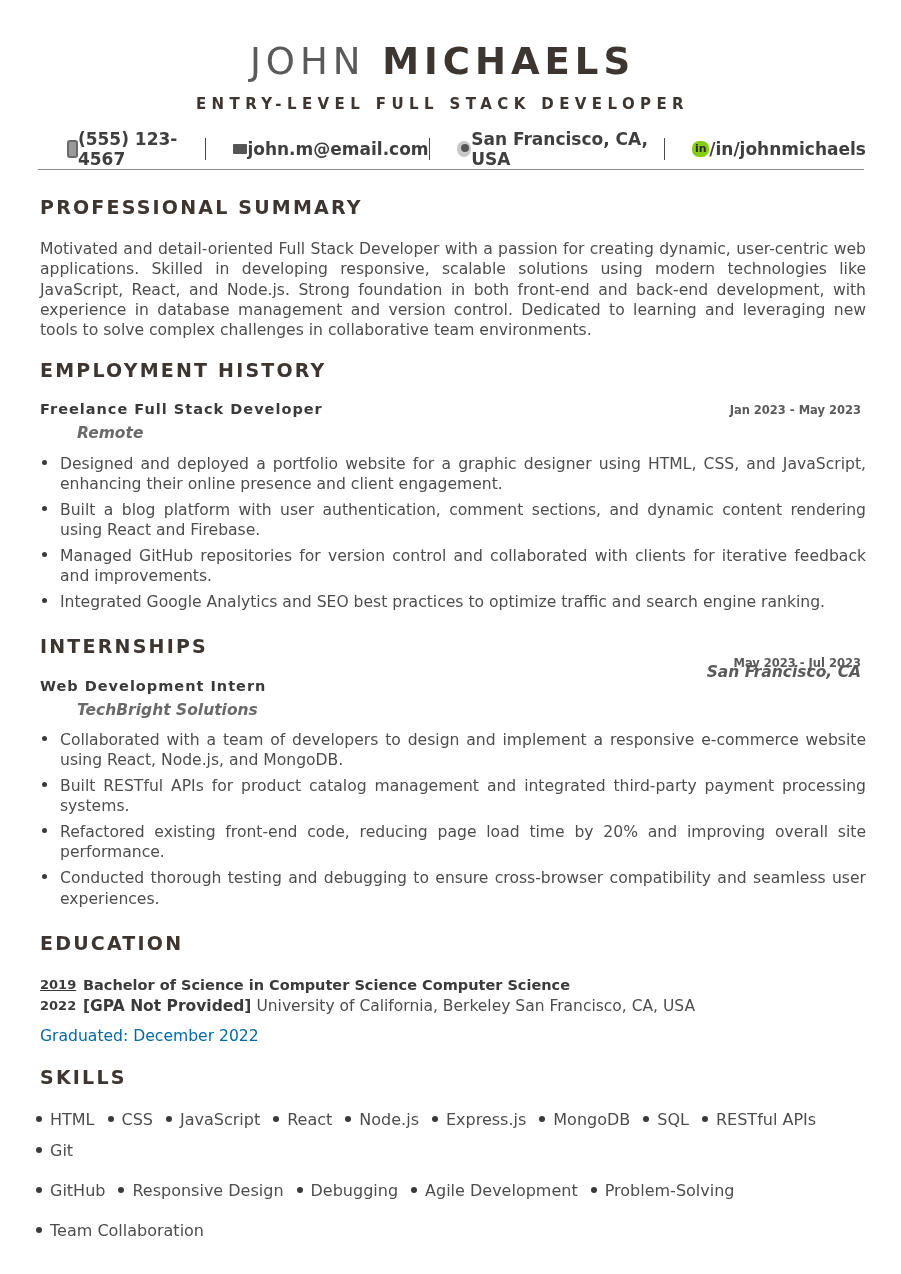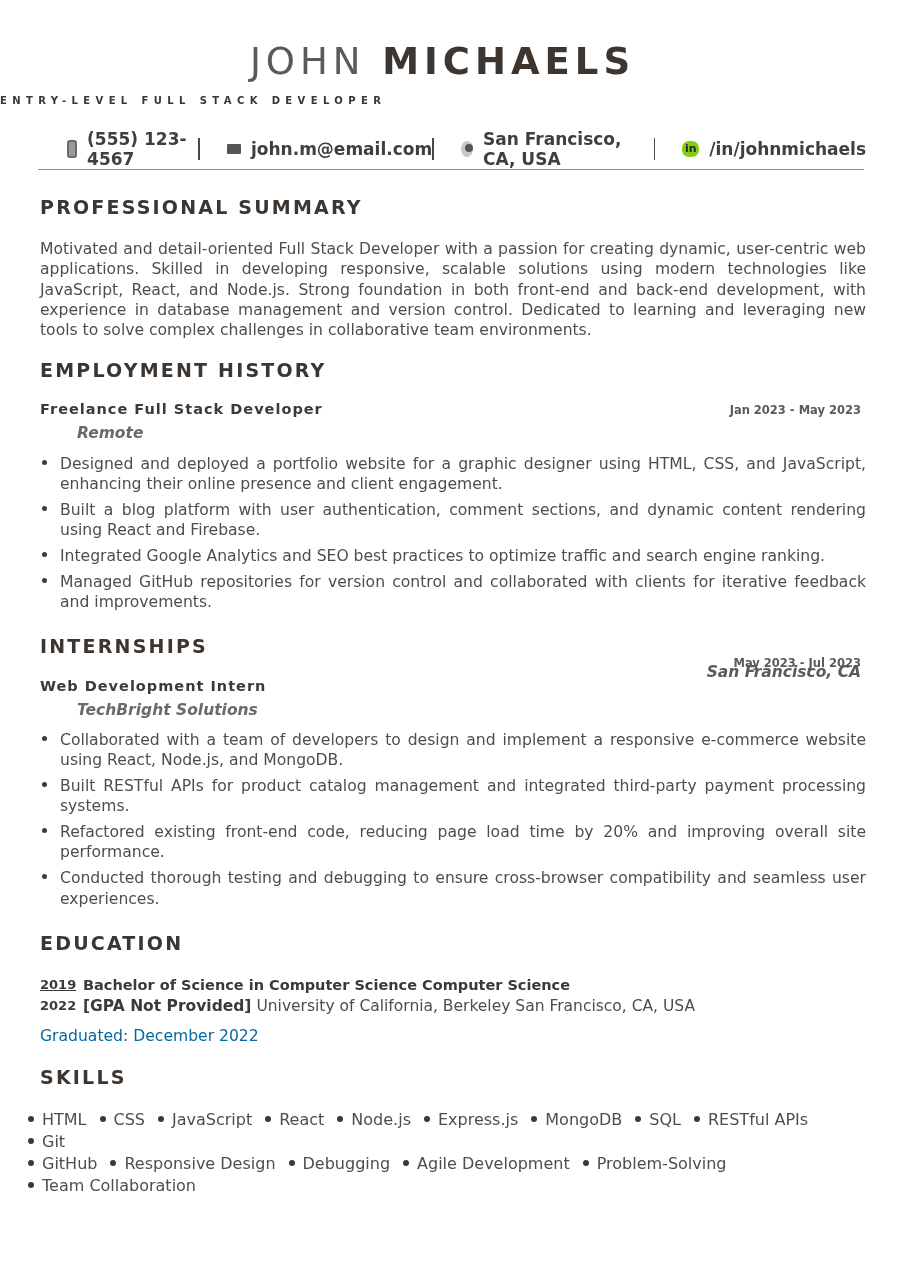--- a/index.html
+++ b/index.html
@@ -3,24 +3,24 @@
 <meta charset="utf-8">
 <style>
   * { box-sizing: border-box; margin: 0; padding: 0; }
   html, body { width: 901px; height: 1274px; background: #ffffff; }
   body { font-family: "DejaVu Sans", sans-serif; color: #4a4a4a; position: relative; }
   .page { position: absolute; left: 0; top: 0; width: 901px; height: 1128px; }
 
   .name { position: absolute; top: 40px; left: 0; width: 885px; text-align: center; font-size: 37px; letter-spacing: 5px; line-height: 44px; }
   .name .first { color: #5a5a5a; font-weight: normal; }
   .name .last { color: #3d3530; font-weight: bold; }
-  .subtitle { position: absolute; top: 95px; left: 0; width: 885px; text-align: left; font-size: 10px; letter-spacing: 5.4px; color: #3d3530; font-weight: bold; }
+  .subtitle { position: absolute; top: 95px; left: 0; width: 885px; text-align: center; font-size: 15px; letter-spacing: 5.4px; color: #3d3530; font-weight: bold; }
 
   .contact { position: absolute; top: 129px; left: 40px; width: 826px; display: flex; align-items: center; justify-content: space-between; font-size: 17px; font-weight: bold; color: #3f3f3f; }
-  .contact .item { display: flex; align-items: center; gap: 10px; padding-left: 27px; }
+  .contact .item { display: flex; align-items: center; gap: 0; padding-left: 27px; }
   .contact .sep { width: 2px; height: 22px; background: #4a4a4a; }
   .ico { display: inline-block; }
   .ico-phone { width: 12px; height: 18px; border: 2px solid #6a6a6a; border-radius: 3px; background: #9a9a9a; }
   .ico-mail { width: 14px; height: 10px; background: #555; border-radius: 1px; position: relative; }
   .ico-pin { width: 16px; height: 16px; border-radius: 50%; background: #c8c8c8; position: relative; }
   .ico-pin::after { content: ""; position: absolute; left: 4px; top: 3px; width: 8px; height: 8px; border-radius: 50%; background: #555; }
   .ico-in { width: 17px; height: 16px; background: #84cc16; color: #2a2a2a; font-size: 11px; font-weight: bold; line-height: 16px; text-align: center; border-radius: 7px; }
 
   .rule { position: absolute; top: 169px; left: 38px; width: 826px; height: 1px; background: #8c8c8c; }
 
@@ -37,21 +37,21 @@
   .bullets li::before { content: ""; position: absolute; left: 2px; top: 6px; width: 5px; height: 5px; border-radius: 50%; background: #3a3a3a; }
 
   .edu { position: absolute; left: 40px; width: 826px; font-size: 15.5px; color: #4d4d4d; }
   .edu .row { display: flex; align-items: center; height: 21px; }
   .edu .yr { width: 43px; font-size: 13px; font-weight: bold; color: #3a3a3a; }
   .edu .yr.under { text-decoration: underline; }
   .edu .deg { font-weight: bold; color: #3a3a3a; font-size: 14.5px; }
   .edu .gpa { font-weight: bold; color: #3a3a3a; margin-right: 5px; }
   .grad { position: absolute; left: 40px; font-size: 15.6px; color: #0369a1; }
 
-  .skills { position: absolute; left: 28px; width: 826px; display: flex; flex-wrap: wrap; }
+  .skills { position: absolute; left: 36px; width: 826px; display: flex; flex-wrap: wrap; row-gap: 9px; }
   .skill { display: flex; align-items: center; font-size: 16px; color: #4d4d4d; margin-right: 13px; height: 22px; }
   .skill .dot { width: 6px; height: 6px; border-radius: 50%; background: #3a3a3a; margin-right: 8px; }
 </style>
 </head>
 <body>
 
 <div class="page">
 
   <div class="name">
     <span class="first">JOHN</span>
@@ -86,22 +86,22 @@
   <div class="h2" style="top:196px;">PROFESSIONAL SUMMARY</div>
   <p class="para" style="top:239px;">Motivated and detail-oriented Full Stack Developer with a passion for creating dynamic, user-centric web applications. Skilled in developing responsive, scalable solutions using modern technologies like JavaScript, React, and Node.js. Strong foundation in both front-end and back-end development, with experience in database management and version control. Dedicated to learning and leveraging new tools to solve complex challenges in collaborative team environments.</p>
 
   <div class="h2" style="top:359px;">EMPLOYMENT HISTORY</div>
   <div class="job-title" style="top:401px;">Freelance Full Stack Developer</div>
   <div class="job-date" style="top:403px;">Jan 2023 - May 2023</div>
   <div class="job-sub" style="top:424px;">Remote</div>
   <ul class="bullets" style="top:454px;">
     <li>Designed and deployed a portfolio website for a graphic designer using HTML, CSS, and JavaScript, enhancing their online presence and client engagement.</li>
     <li>Built a blog platform with user authentication, comment sections, and dynamic content rendering using React and Firebase.</li>
+    <li>Managed GitHub repositories for version control and collaborated with clients for iterative feedback and improvements.</li>
     <li>Integrated Google Analytics and SEO best practices to optimize traffic and search engine ranking.</li>
-    <li>Managed GitHub repositories for version control and collaborated with clients for iterative feedback and improvements.</li>
   </ul>
 
   <div class="h2" style="top:635px;">INTERNSHIPS</div>
   <div class="job-title" style="top:678px;">Web Development Intern</div>
   <div class="job-date" style="top:656px;margin-left:24px;">May 2023 - Jul 2023</div>
   <div class="job-sub" style="top:701px;">TechBright Solutions</div>
   <div class="job-loc" style="top:663px;">San Francisco, CA</div>
   <ul class="bullets" style="top:730px;">
     <li>Collaborated with a team of developers to design and implement a responsive e-commerce website using React, Node.js, and MongoDB.</li>
     <li>Built RESTful APIs for product catalog management and integrated third-party payment processing systems.</li>

